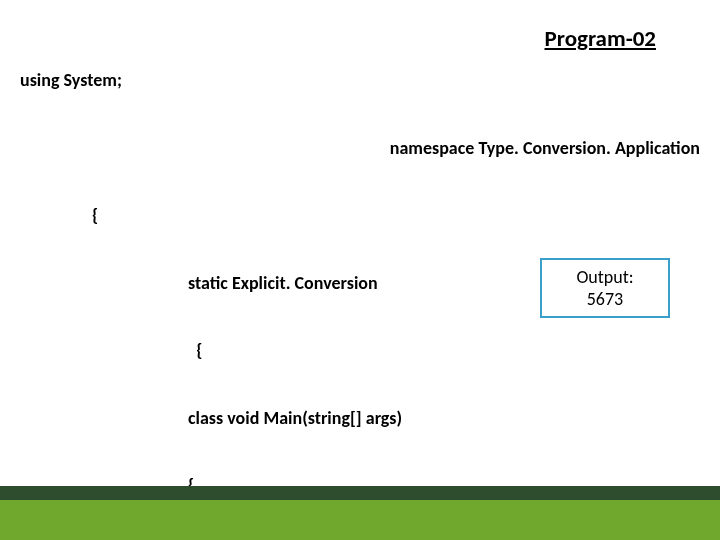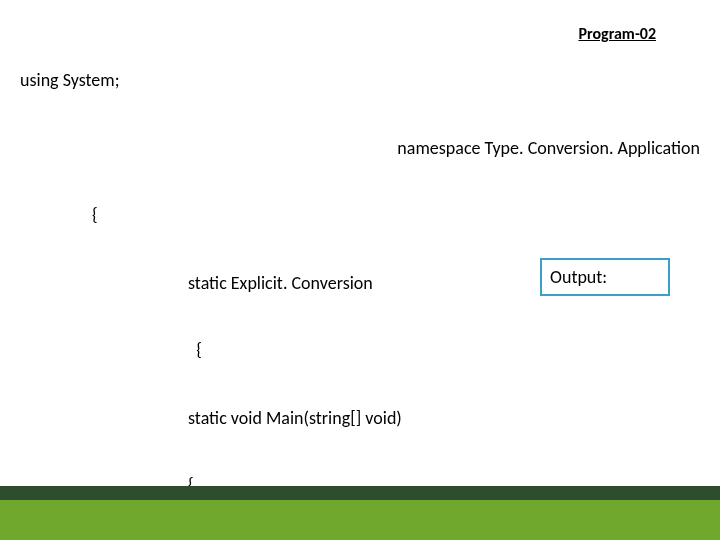--- a/index.html
+++ b/index.html
@@ -17,84 +17,85 @@
     left: 20px;
     right: 20px;
     font-size: 18px;
     line-height: 1.25;
     color: #000;
   }
   .header-label {
     position: absolute;
     top: 24px;
     right: 64px;
-    font-size: 16px;
+    font-size: 23px;
     font-weight: bold;
     text-decoration: underline;
     color: #000;
   }
   .code-block {
     white-space: pre;
     font-family: Calibri, Arial, sans-serif;
   }
   .output-box {
     position: absolute;
     right: 50px;
     top: 258px;
     width: 130px;
     border: 2px solid #3aa0c9;
     padding: 6px 8px;
-    text-align: left;
+    text-align: center;
     font-size: 18px;
     color: #000;
   }
   .footer-bar {
     position: absolute;
     left: 0;
     right: 0;
     bottom: 0;
     height: 40px;
     background: #6fa82d;
   }
   .footer-underline {
     position: absolute;
     left: 0;
     right: 0;
     bottom: 40px;
     height: 14px;
     background: #2e4d2f;
   }
-  .line { display: block; }
+  .line { display: block; font-weight: bold; }
   .i1 { padding-left: 12px; text-align: right; }
   .i2 { padding-left: 72px; }
   .i3 { padding-left: 168px; }
 </style>
 </head>
 <body>
 
 <div class="header-label">Program-02</div>
 
 <div class="content">
   <div class="code-block">
     <span class="line">using System;</span>
     <span class="line i1">namespace Type. Conversion. Application</span>
     <span class="line i2">{</span>
     <span class="line i3">static Explicit. Conversion</span>
     <span class="line i3">  {</span>
-    <span class="line i3">static void Main(string[] void)</span>
+    <span class="line i3">class void Main(string[] args)</span>
     <span class="line i3">{</span>
     
     
     
     
     
     
     
     
   </div>
 </div>
 
 <div class="output-box">
   <div>Output:</div>
+  <div>5673</div>
 </div>
 
 <div class="footer-underline"></div>
 <div class="footer-bar"></div>
 
 </body></html>

